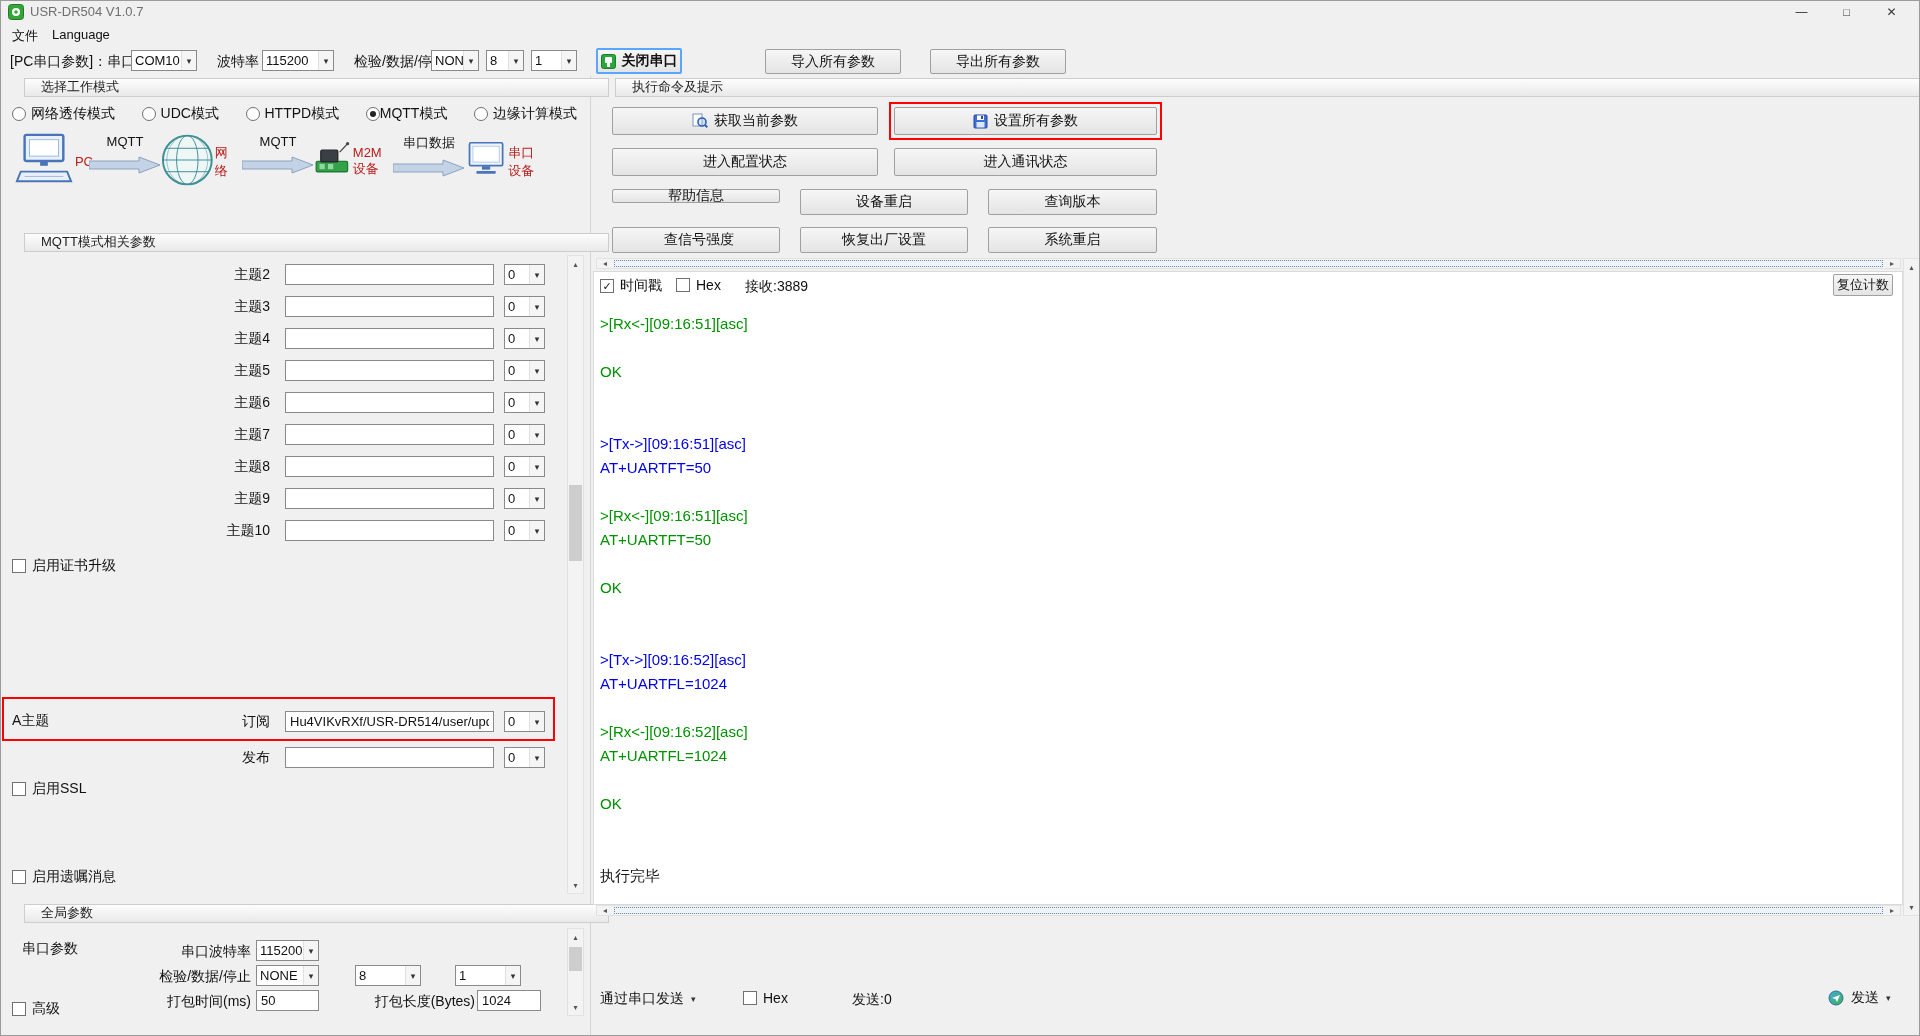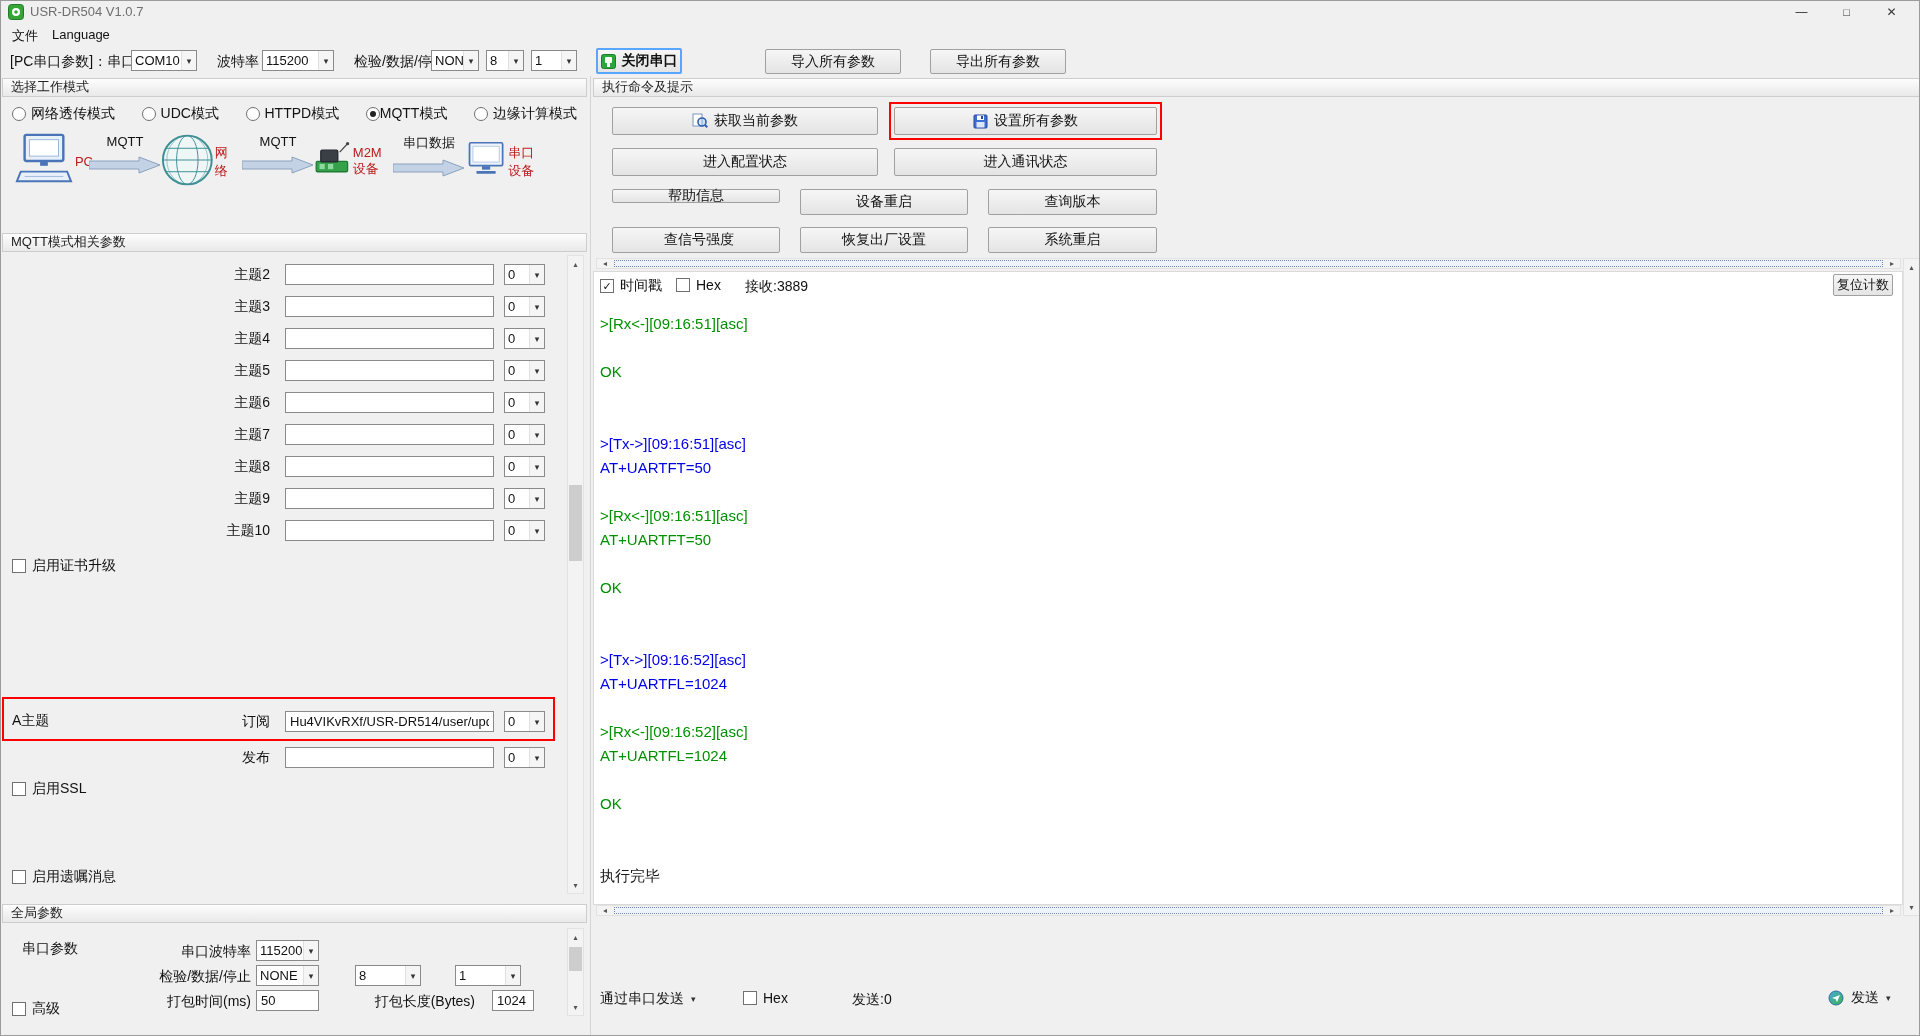--- a/index.html
+++ b/index.html
@@ -8,21 +8,21 @@
     position:relative; overflow:hidden;
     font-family:"Liberation Sans","DejaVu Sans",sans-serif;
     font-size:14px; color:#111; background:#f0f0f0;
   }
   .frame { position:absolute; inset:0; border:1px solid #9b9b9b; pointer-events:none; z-index:50; }
 
   
   .lbl { position:absolute; font-size:14px; line-height:20px; white-space:nowrap; color:#111; }
   .lbl.r { text-align:right; }
   .hdr { position:absolute; height:19px; background:linear-gradient(#fdfdfd,#e9e9e9);
-         border:1px solid #cdcdcd; font-size:13px; line-height:16px; padding-left:8px; color:#222; }
+         border:1px solid #cdcdcd; font-size:13px; line-height:16px; padding-left:16px; color:#222;margin-left:22px; }
   .btn { position:absolute; display:flex; align-items:center; justify-content:center; gap:6px;
          background:linear-gradient(#f6f6f6,#e4e4e4); border:1px solid #a0a0a0; border-radius:2px;
          font-size:14px; color:#111; white-space:nowrap; cursor:default; }
   .btn.primary { border:2px solid #58a6ff; font-weight:bold; }
   .tb { position:absolute; height:21px; background:#fff; border:1px solid #8a8a8a;
         font-size:13px; padding:0 4px; font-family:inherit; color:#111; }
   .tb.inline { position:static; }
   .combo { position:absolute; display:flex; align-items:center; height:21px;
            background:#fff; border:1px solid #8a8a8a; font-size:13px; overflow:hidden; }
   .combo.inline { position:static; }
@@ -374,21 +374,21 @@
     <span class="combo-arrow">▾</span>
   </div>
   <div class="combo" style="left:455px;top:965px;width:66px;">
     <span class="combo-text">1</span>
     <span class="combo-arrow">▾</span>
   </div>
 
   <span class="lbl r" style="left:130px;top:991px;width:121px;">打包时间(ms)</span>
   <input class="tb" style="left: 256px; top: 990px; width: 63px;" value="50">
   <span class="lbl r" style="left:355px;top:991px;width:120px;">打包长度(Bytes)</span>
-  <input class="tb" style="left: 492px; top: 990px; width: 42px;" value="1024">
+  <input class="tb" style="left: 477px; top: 990px; width: 64px;" value="1024">
 
   <label class="check-row" style="left:12px;top:1000px;">
     <span class="cb" data-checked="false"></span>
     <span>高级</span>
   </label>
 
   <div class="vsb" style="left:567px;top:928px;height:88px;">
     <div class="sb-arrow up">▴</div>
     <div class="sb-thumb" style="top:18px;height:24px;"></div>
     <div class="sb-arrow down">▾</div>

